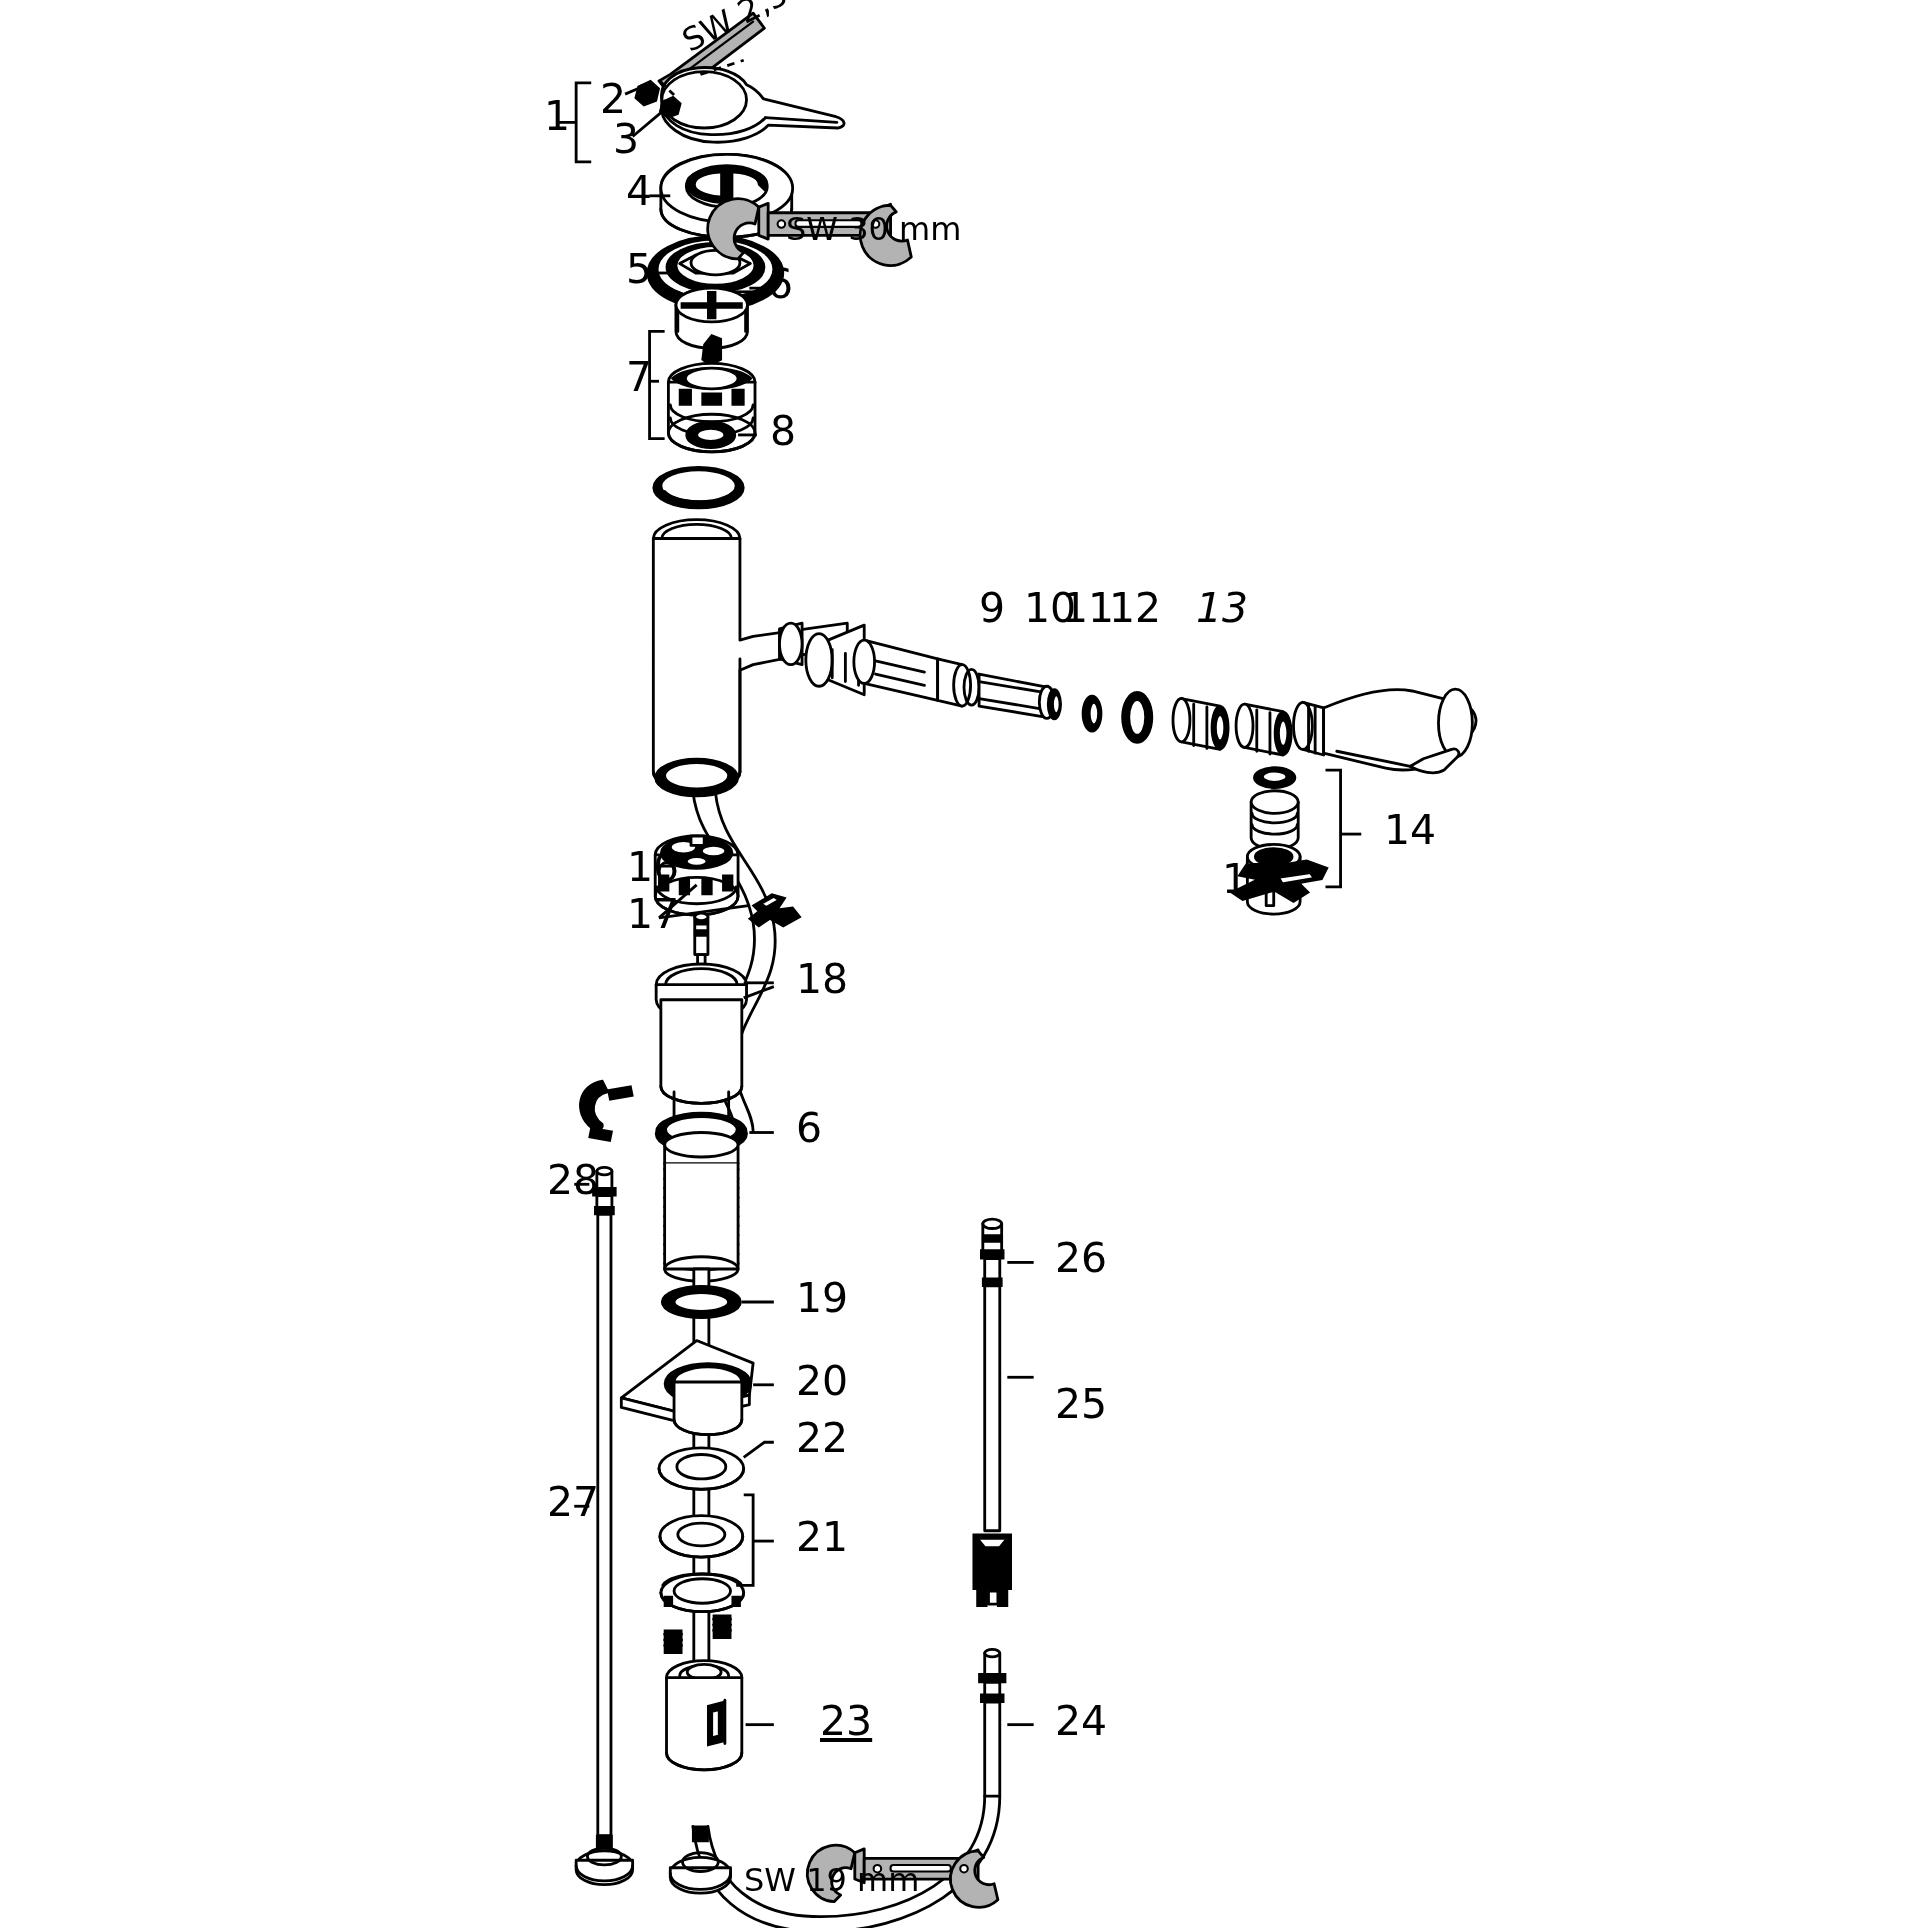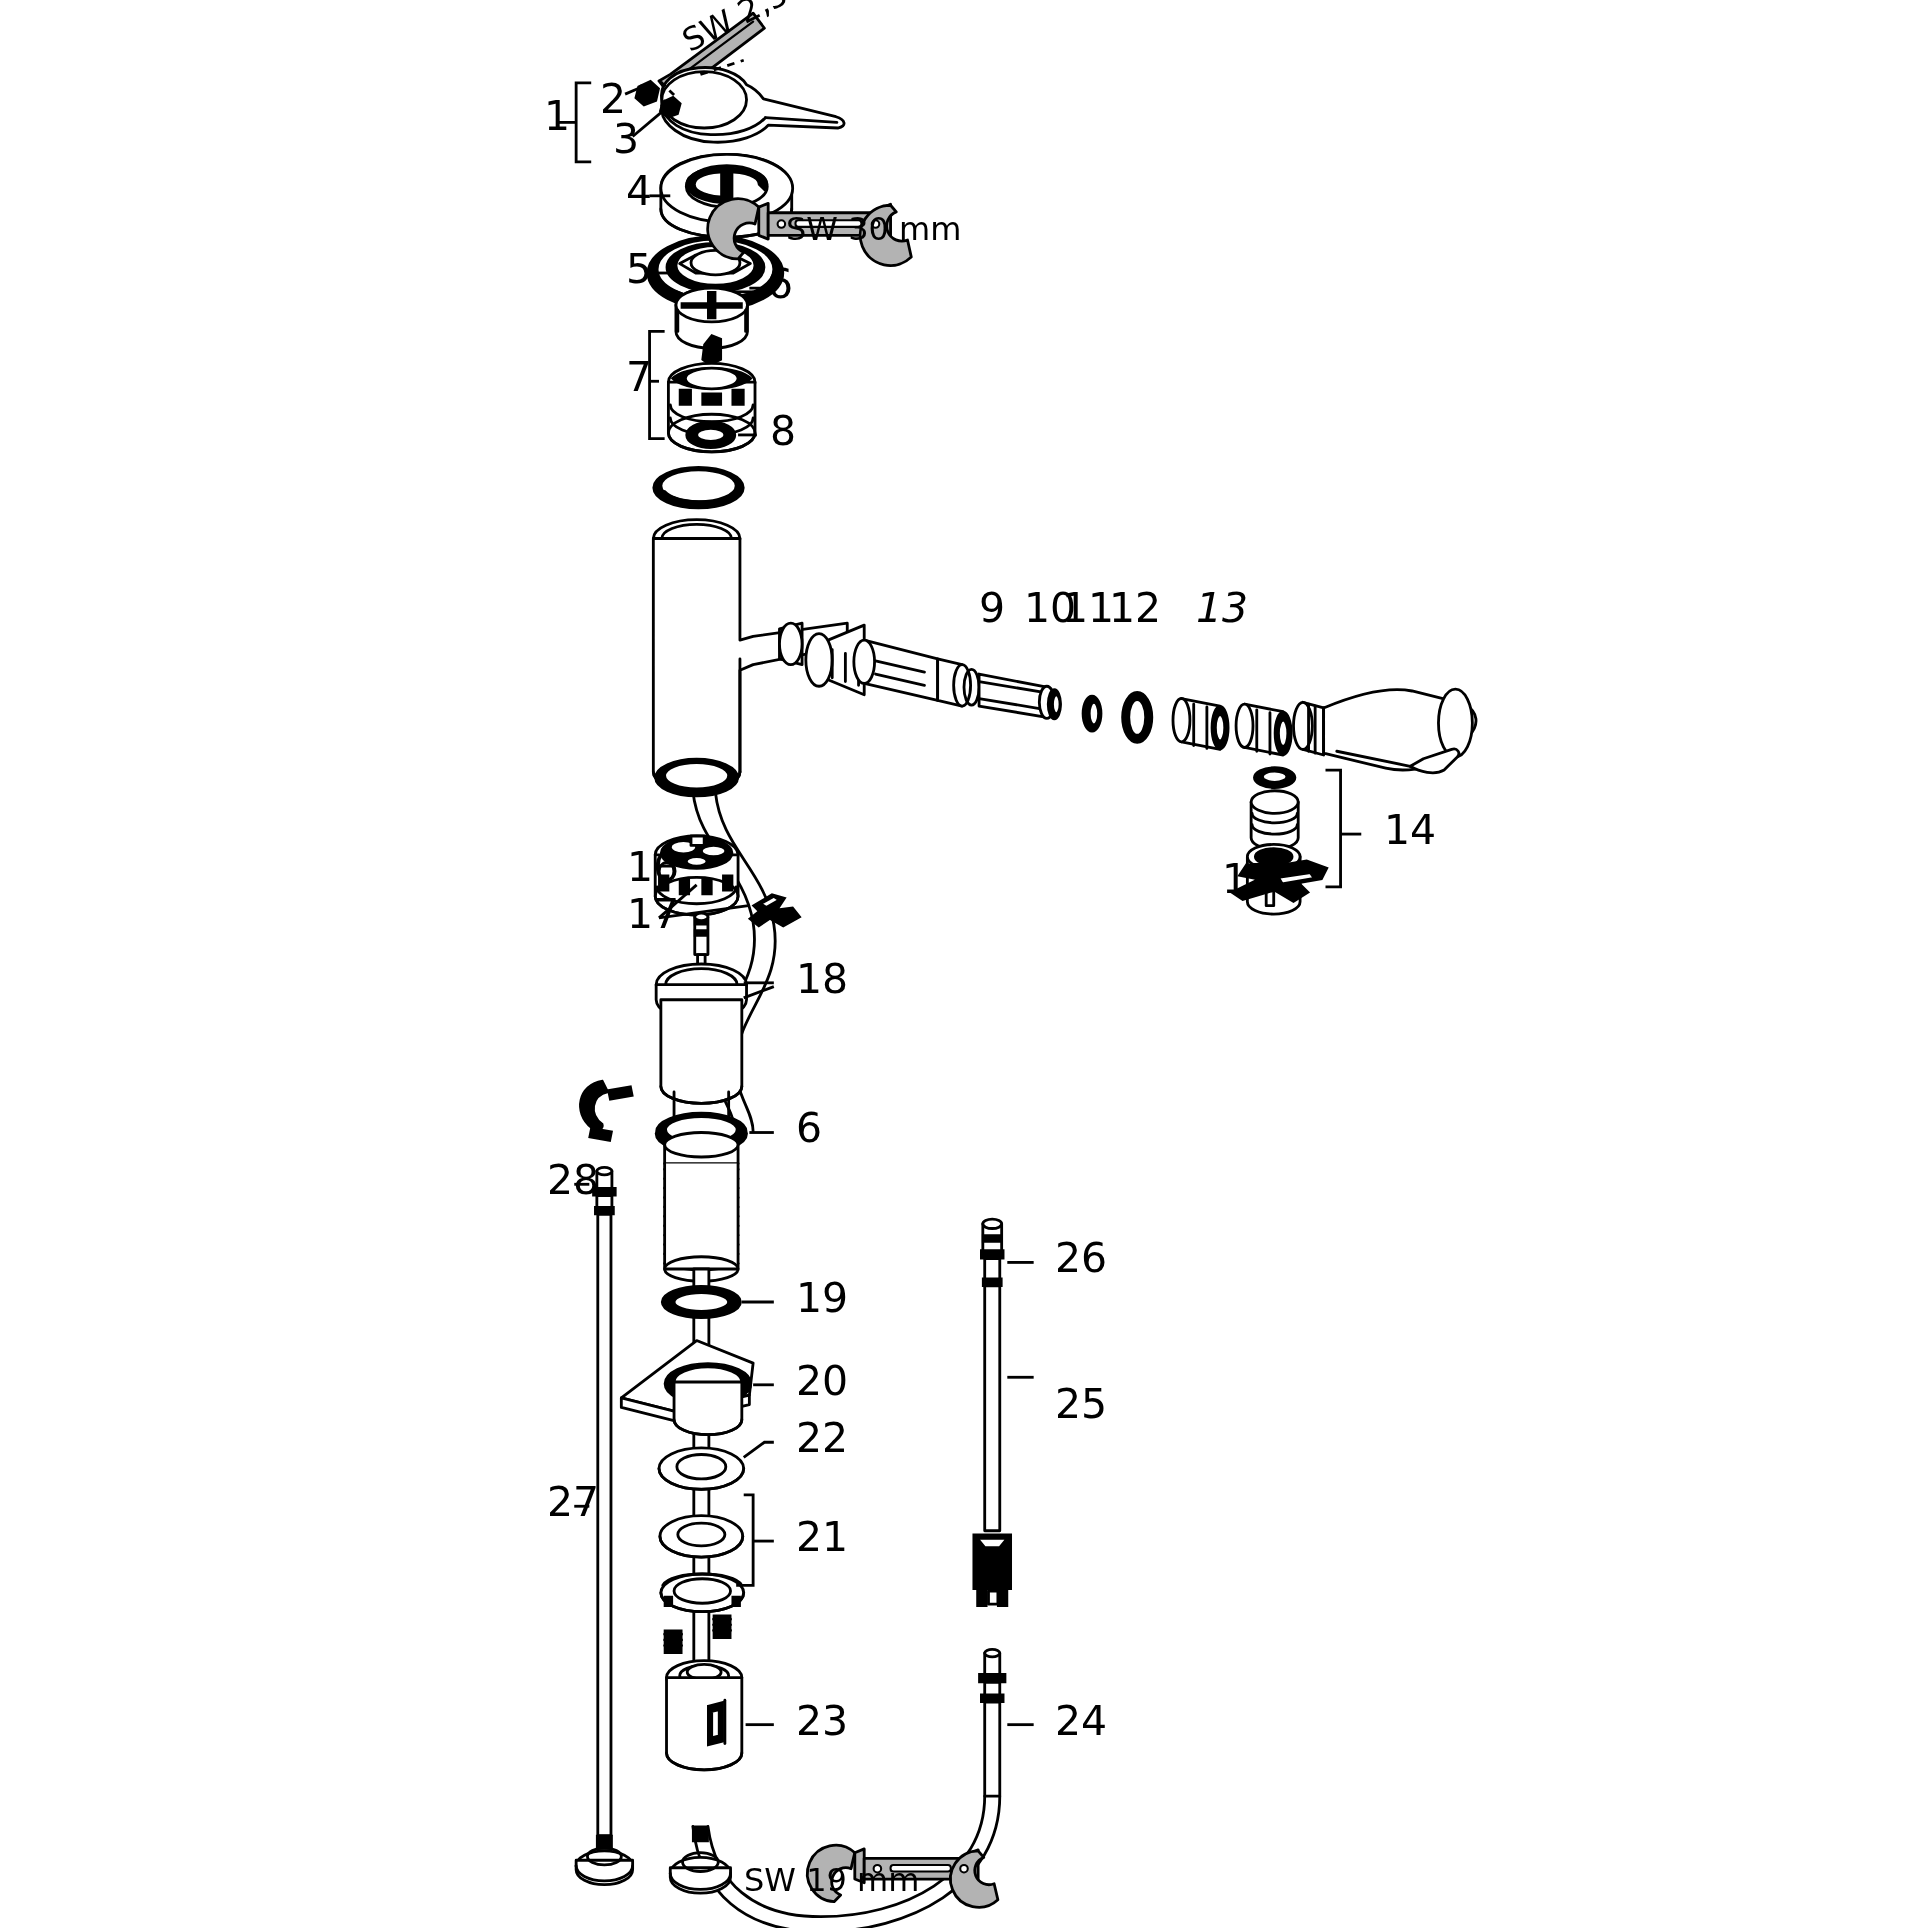--- a/index.html
+++ b/index.html
@@ -488,21 +488,21 @@
       <div class="lbl num" style="left: 796px; top: 959px;">18</div>
       <div class="lbl num" style="left: 796px; top: 1108px;">6</div>
       <div class="lbl num" style="left: 547px; top: 1160px;">28</div>
       <div class="lbl num" style="left: 1055px; top: 1238px;">26</div>
       <div class="lbl num" style="left: 796px; top: 1278px;">19</div>
       <div class="lbl num" style="left: 1055px; top: 1353px; margin-top: 31px;">25</div>
       <div class="lbl num" style="left: 796px; top: 1361px;">20</div>
       <div class="lbl num" style="left: 796px; top: 1418px;">22</div>
       <div class="lbl num" style="left: 547px; top: 1482px;">27</div>
       <div class="lbl num" style="left: 796px; top: 1517px;">21</div>
-      <div class="lbl num" style="left: 796px; top: 1701px;">23</div>
+      <div class="lbl num" style="left: 820px; top: 1701px; text-decoration: underline;">23</div>
       <div class="lbl num" style="left: 1055px; top: 1701px;">24</div>
       <div class="lbl tool rot" style="left: 692px; top: 24.5px; transform: rotate(-27deg);">SW 2,5 mm</div>
       <div class="lbl tool" style="left: 746px; top: 213px; margin-left: 40px;">SW 30 mm</div>
       <div class="lbl tool" style="left: 744px; top: 1864px;">SW 19 mm</div>
     </div>
 
 </div>
 
 
 </body></html>

